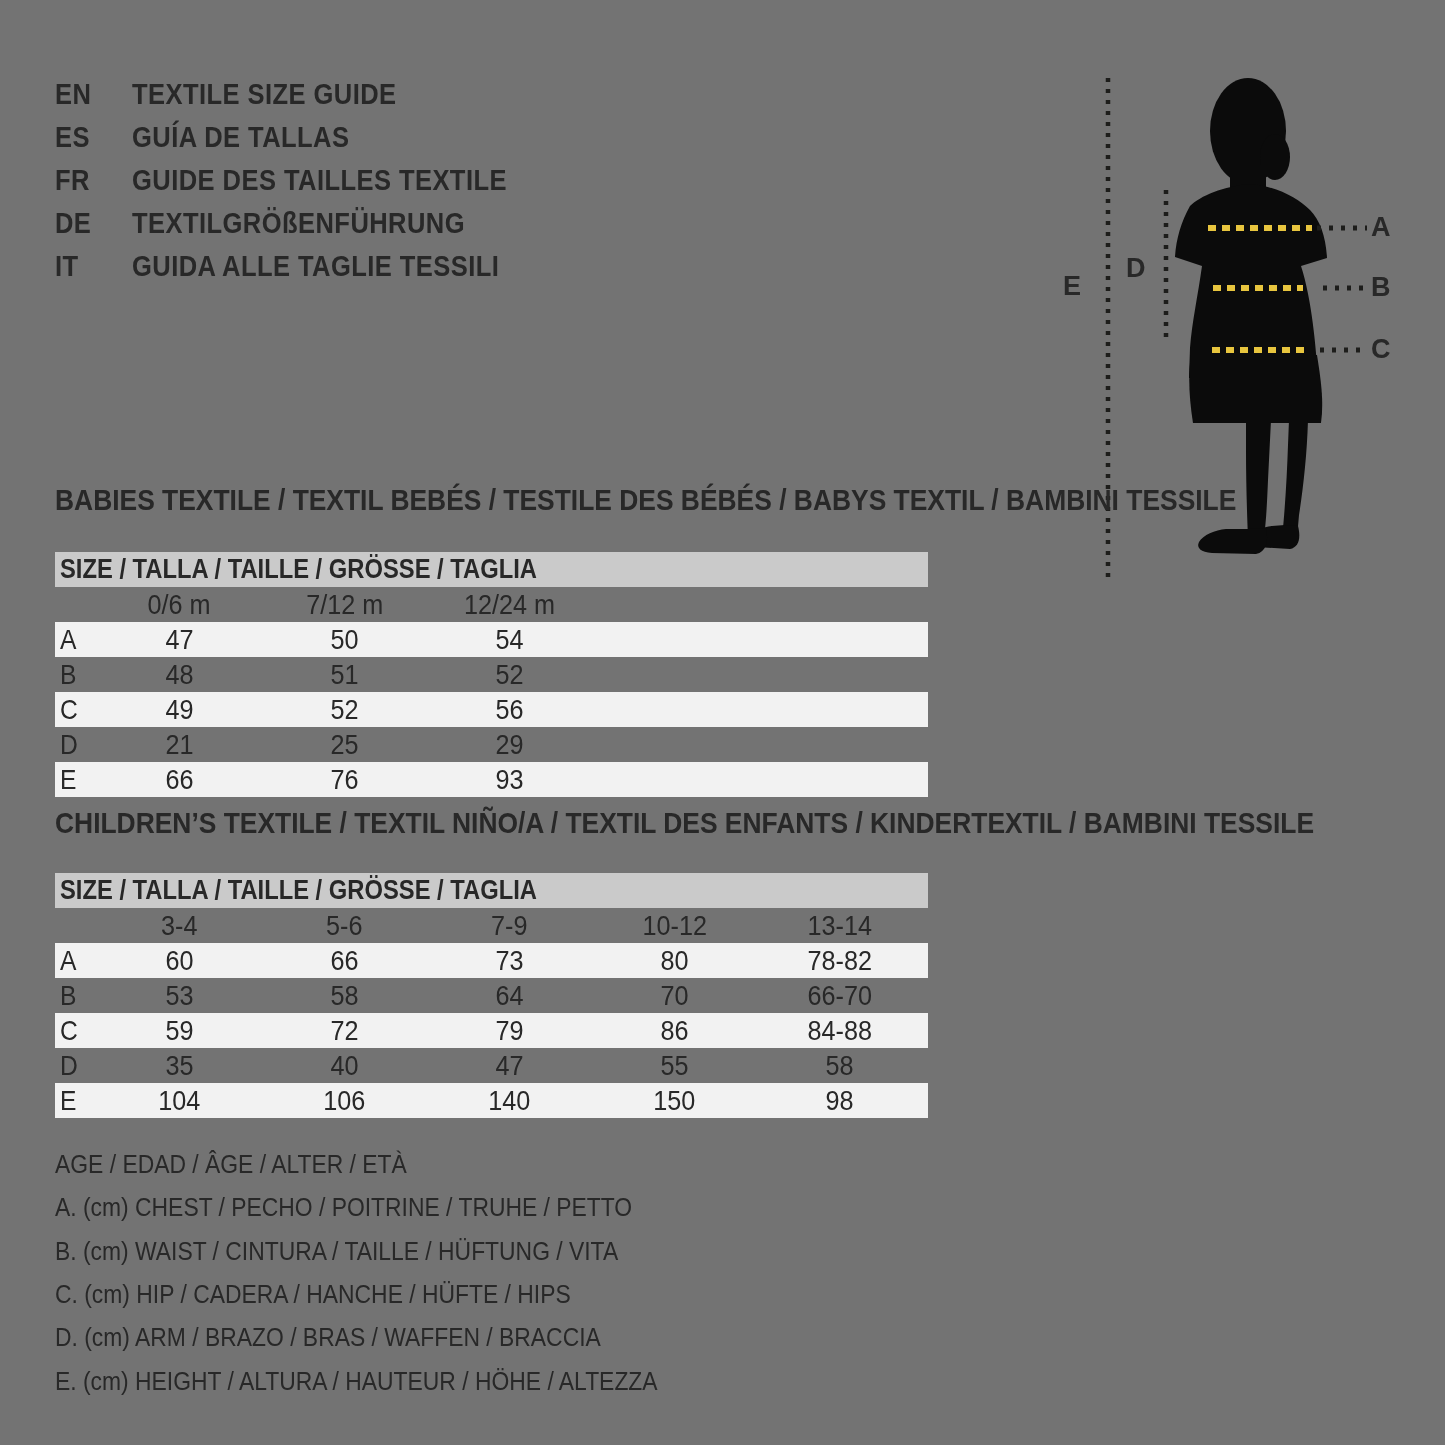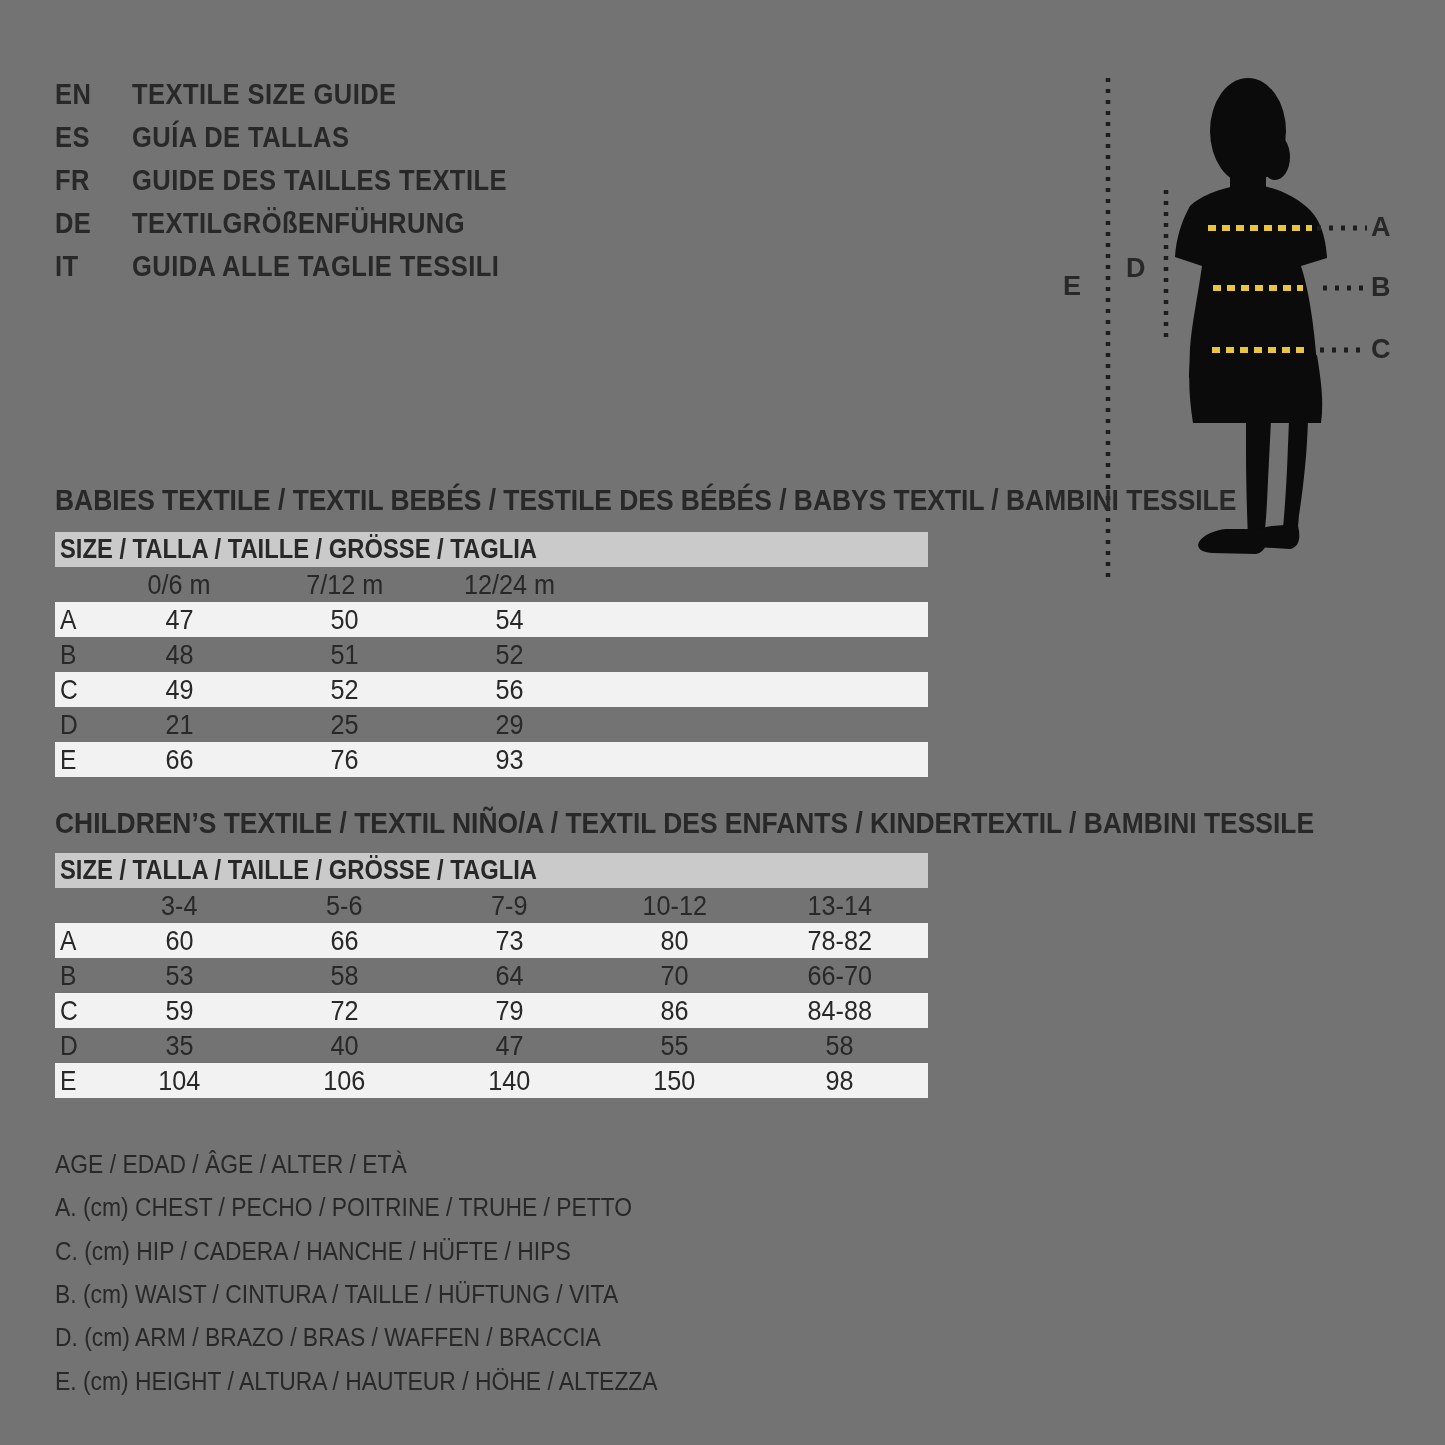--- a/index.html
+++ b/index.html
@@ -12,21 +12,21 @@
 
   
   .hdr { position:absolute; left:55px; top:73px; }
   .hdr-line { display:flex; height:43px; align-items:center; font-weight:700; font-size:29px; letter-spacing:0.5px; }
   .hdr-code { flex:0 0 77px; }
 
   
   .sec-title { position:absolute; left:55px; height:35px; display:flex; align-items:center; font-weight:700; font-size:30px; }
 
   
-  .tbl { position:absolute; left:55px; width:873px; font-size:28px; }
+  .tbl { position:absolute; left:55px; width:873px; font-size:28px;margin-top:20px; }
   .size-bar { height:35px; background:#cacaca; display:flex; align-items:center; padding-left:5px; box-sizing:border-box; font-weight:700; font-size:27px; }
   .trow { display:grid; height:35px; align-items:center; }
   .tbl.babies  .trow { grid-template-columns:42px 165px 165px 165px 1fr; }
   .tbl.children .trow { grid-template-columns:42px 165px 165px 165px 165px 165px 1fr; }
   .cell { text-align:center; font-weight:400; }
   .cell.lbl { text-align:left; padding-left:5px; }
   .subhead .cell { font-weight:400; }
   .alt { background:#f2f2f2; }
 
   
@@ -204,26 +204,26 @@
   </div>
 
   <div class="legend">
     <div class="legend-line">
         <span class="cond">AGE / EDAD / ÂGE / ALTER / ETÀ</span>
       </div>
     <div class="legend-line">
         <span class="cond">A. (cm) CHEST / PECHO / POITRINE / TRUHE / PETTO</span>
       </div>
     <div class="legend-line">
+        <span class="cond">B. (cm) WAIST / CINTURA / TAILLE / HÜFTUNG / VITA</span>
+      </div>
+    <div class="legend-line">
         <span class="cond">C. (cm) HIP / CADERA / HANCHE / HÜFTE / HIPS</span>
       </div>
     <div class="legend-line">
-        <span class="cond">B. (cm) WAIST / CINTURA / TAILLE / HÜFTUNG / VITA</span>
-      </div>
-    <div class="legend-line">
         <span class="cond">D. (cm) ARM / BRAZO / BRAS / WAFFEN / BRACCIA</span>
       </div>
     <div class="legend-line">
         <span class="cond">E. (cm) HEIGHT / ALTURA / HAUTEUR / HÖHE / ALTEZZA</span>
       </div>
   </div>
 
 </div>
 
 </body></html>

